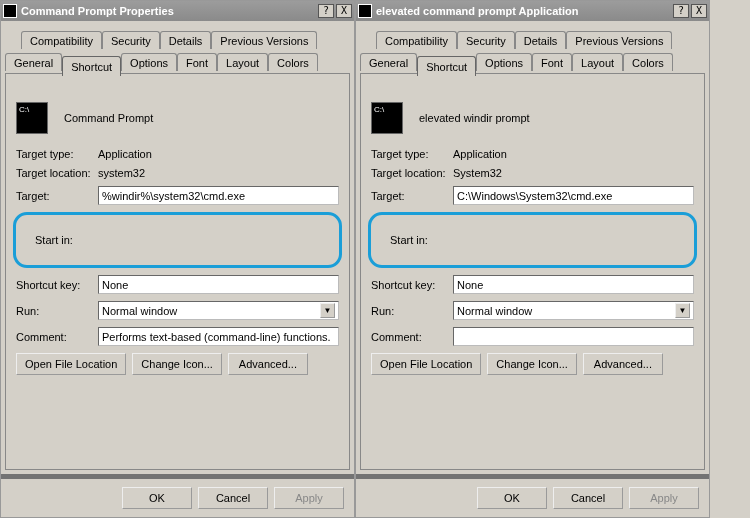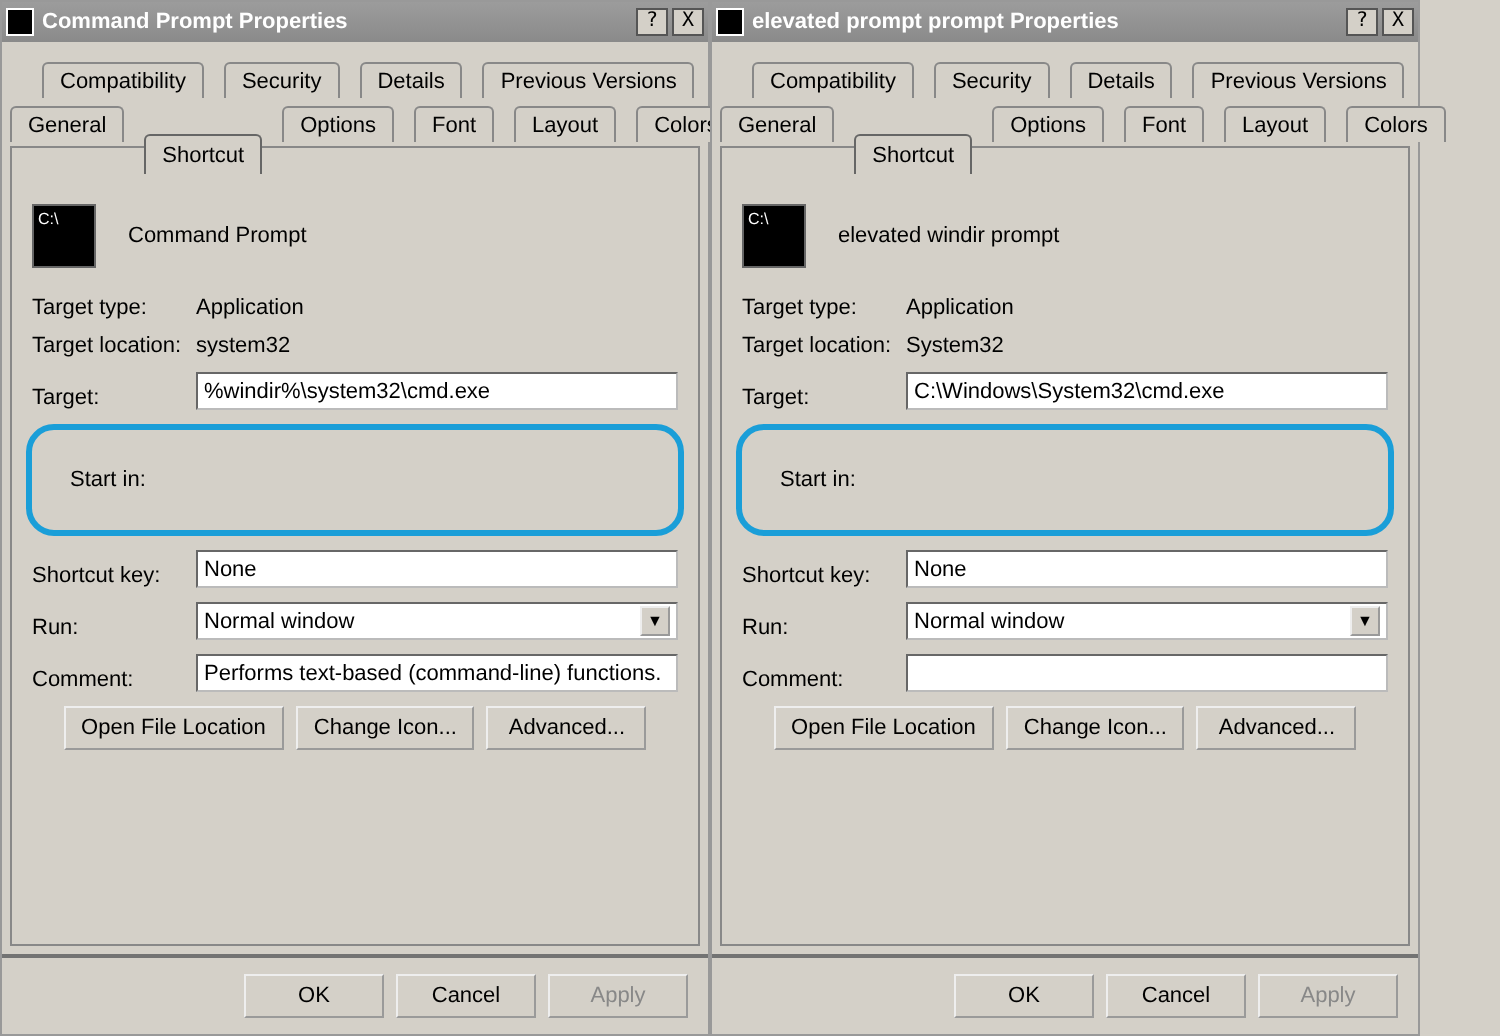--- a/index.html
+++ b/index.html
@@ -2,39 +2,39 @@
 <html><head>
 <meta charset="utf-8">
 <style>
   * { box-sizing: border-box; font-family: "Segoe UI", Tahoma, sans-serif; font-size: 11px; }
   body { margin: 0; background: #d4d0c8; width: 750px; height: 518px; overflow: hidden; display: flex; }
   .window { width: 355px; height: 518px; background: #d4d0c8; border: 1px solid #999; position: relative; display: flex; flex-direction: column; }
   .titlebar { background: linear-gradient(#9c9c9c, #8a8a8a); color: #fff; height: 20px; display: flex; align-items: center; padding: 0 2px; font-size: 11px; }
   .titlebar .ticon { width: 14px; height: 14px; background: #000; margin-right: 4px; border: 1px solid #fff; }
   .titlebar-title { flex: 1; font-weight: bold; }
   .winbtn { width: 16px; height: 14px; margin-left: 2px; background: #d4d0c8; border: 1px solid #555; text-align: center; line-height: 12px; font-size: 10px; color: #000; font-family: monospace; }
-  .tabs-upper, .tabs-lower { display: flex; padding: 4px 4px 0 4px; gap: 10px; }
+  .tabs-upper, .tabs-lower { display: flex; padding: 4px 4px 0 4px; gap: 0; }
   .tabs-upper { margin-top: 6px; padding-left: 20px; }
   .tab { background: #d4d0c8; border: 1px solid #888; border-bottom: none; border-radius: 3px 3px 0 0; padding: 2px 8px; height: 18px; display: flex; align-items: center; text-align: center; cursor: default; }
-  .tab.active { background: #d4d0c8; border-color: #666; position: relative; top: 14px; height: 20px; z-index: 2; font-weight: normal; }
+  .tab.active { background: #d4d0c8; border-color: #666; position: relative; top: 3px; height: 20px; z-index: 2; font-weight: normal; }
   .tab-panel { margin: 0 4px 4px 4px; padding: 24px 10px; border: 1px solid #888; flex: 1; background: #d4d0c8; position: relative; }
   .hdr { display: flex; align-items: center; margin: 4px 0 14px 0; }
   .hdr .bigicon { width: 32px; height: 32px; background: #000; border: 1px solid #666; margin-right: 16px; position: relative; }
   .bigicon::after { content: "C:\\"; color: #fff; font-size: 8px; position: absolute; top: 2px; left: 2px; }
-  .row { display: flex; align-items: flex-end; margin: 7px 0; }
+  .row { display: flex; align-items: center; margin: 7px 0; }
   .lab { width: 82px; }
   .val { flex: 1; }
   input.field, .combo { height: 19px; border: 1px inset #bbb; background: #fff; padding: 0 3px; width: 100%; }
   .combo { display: flex; align-items: center; justify-content: space-between; }
   .combo-arrow { width: 15px; height: 15px; background: #d4d0c8; border: 1px outset #eee; text-align: center; line-height: 13px; font-size: 8px; }
   .highlight { border: 3px solid #1a9ed8; border-radius: 14px; padding: 3px 3px; margin: 4px -3px; }
   .highlight .row { margin: 16px; }
-  .btnrow { display: flex; gap: 6px; margin-top: 6px; justify-content: center; }
+  .btnrow { display: flex; gap: 6px; margin-top: 6px; }
   .btn { height: 22px; border: 1px outset #eee; background: #d4d0c8; padding: 0 8px; display: flex; align-items: center; justify-content: center; min-width: 80px; }
-  .bottombar { display: flex; justify-content: flex-end; gap: 6px; padding: 8px 10px; border-top: 2px solid #737373; }
+  .bottombar { display: flex; justify-content: flex-end; gap: 6px; padding: 8px 10px; border-top: 5px solid #737373; }
   .bottombar .btn { min-width: 70px; }
   .btn.disabled { color: #888; }
 </style>
 </head>
 <body>
 
 <div class="window">
   <div class="titlebar">
     <div class="ticon"></div>
     <span class="titlebar-title">Command Prompt Properties</span>
@@ -112,21 +112,21 @@
   <div class="bottombar">
     <div class="btn">OK</div>
     <div class="btn">Cancel</div>
     <div class="btn disabled">Apply</div>
   </div>
 </div>
 
 <div class="window">
   <div class="titlebar">
     <div class="ticon"></div>
-    <span class="titlebar-title">elevated prompt prompt Properties</span>
+    <span class="titlebar-title">elevated command prompt Application</span>
     <div class="winbtn">?</div>
     <div class="winbtn">X</div>
   </div>
 
   <div class="tabs-upper">
     <div class="tab">Compatibility</div>
     <div class="tab">Security</div>
     <div class="tab">Details</div>
     <div class="tab">Previous Versions</div>
   </div>

